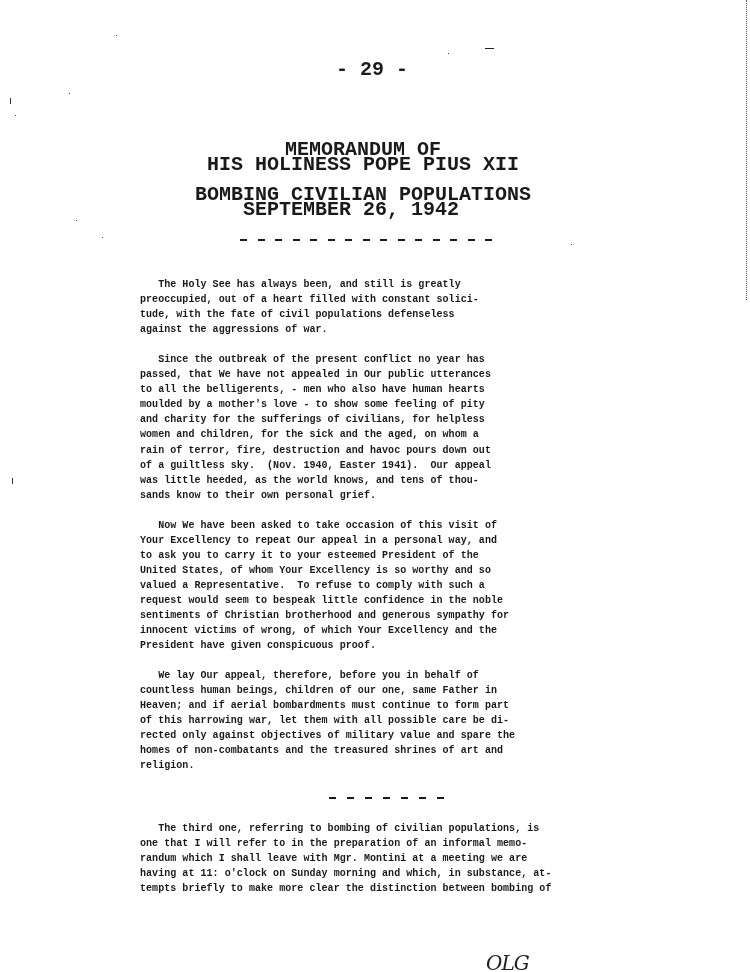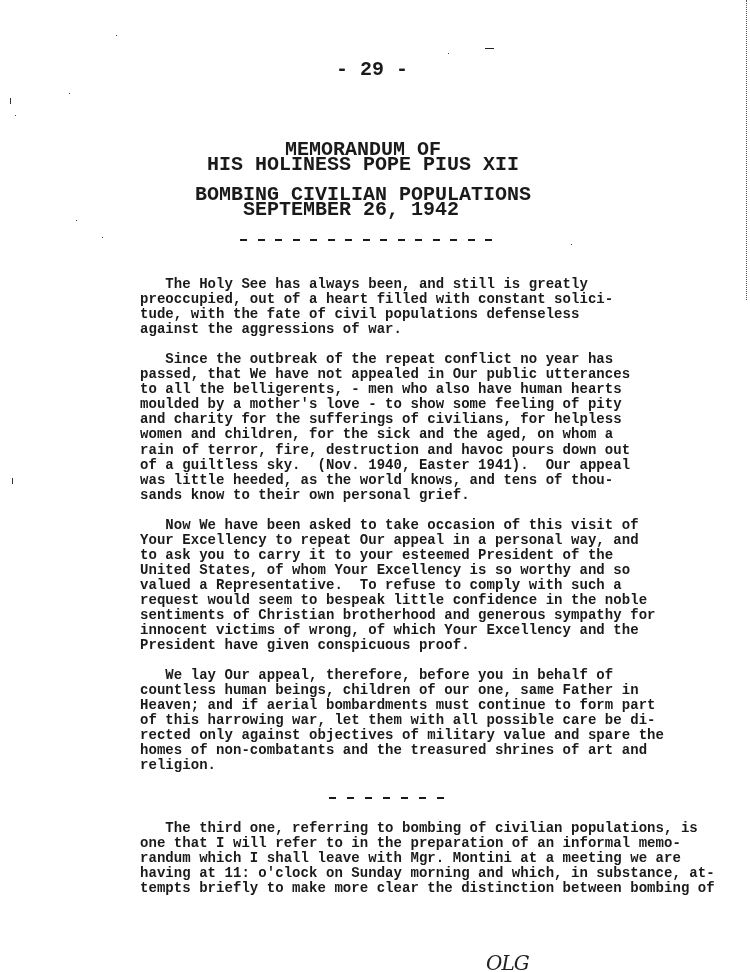--- a/index.html
+++ b/index.html
@@ -17,21 +17,21 @@
     }
     .page {
       position: absolute;
       left: 0; top: 0;
       width: 750px; height: 972px;
       background: #ffffff;
     }
     .line {
       position: absolute;
       white-space: pre;
-      font-size: 14px;
+      font-size: 10px;
       line-height: 15px;
       letter-spacing: 0.05px;
       font-weight: bold;
       color: #1a1a1a;
     }
     .page-number {
       position: absolute;
       left: 336px;
       top: 58px;
       font-size: 20px;
@@ -141,21 +141,21 @@
   </div>
 
   <div>
     <div class="line" style="left:140px;top:277px;">   The Holy See has always been, and still is greatly</div>
     <div class="line" style="left:140px;top:292px;">preoccupied, out of a heart filled with constant solici-</div>
     <div class="line" style="left:140px;top:307px;">tude, with the fate of civil populations defenseless</div>
     <div class="line" style="left:140px;top:322px;">against the aggressions of war.</div>
   </div>
 
   <div>
-    <div class="line" style="left:140px;top:352px;">   Since the outbreak of the repeat conflict no year has</div>
+    <div class="line" style="left:140px;top:352px;">   Since the outbreak of the present conflict no year has</div>
     <div class="line" style="left:140px;top:367px;">passed, that We have not appealed in Our public utterances</div>
     <div class="line" style="left:140px;top:382px;">to all the belligerents, - men who also have human hearts</div>
     <div class="line" style="left:140px;top:397px;">moulded by a mother's love - to show some feeling of pity</div>
     <div class="line" style="left:140px;top:412px;">and charity for the sufferings of civilians, for helpless</div>
     <div class="line" style="left:140px;top:427px;">women and children, for the sick and the aged, on whom a</div>
     <div class="line" style="left:140px;top:443px;">rain of terror, fire, destruction and havoc pours down out</div>
     <div class="line" style="left:140px;top:458px;">of a guiltless sky.  (Nov. 1940, Easter 1941).  Our appeal</div>
     <div class="line" style="left:140px;top:473px;">was little heeded, as the world knows, and tens of thou-</div>
     <div class="line" style="left:140px;top:488px;">sands know to their own personal grief.</div>
   </div>

